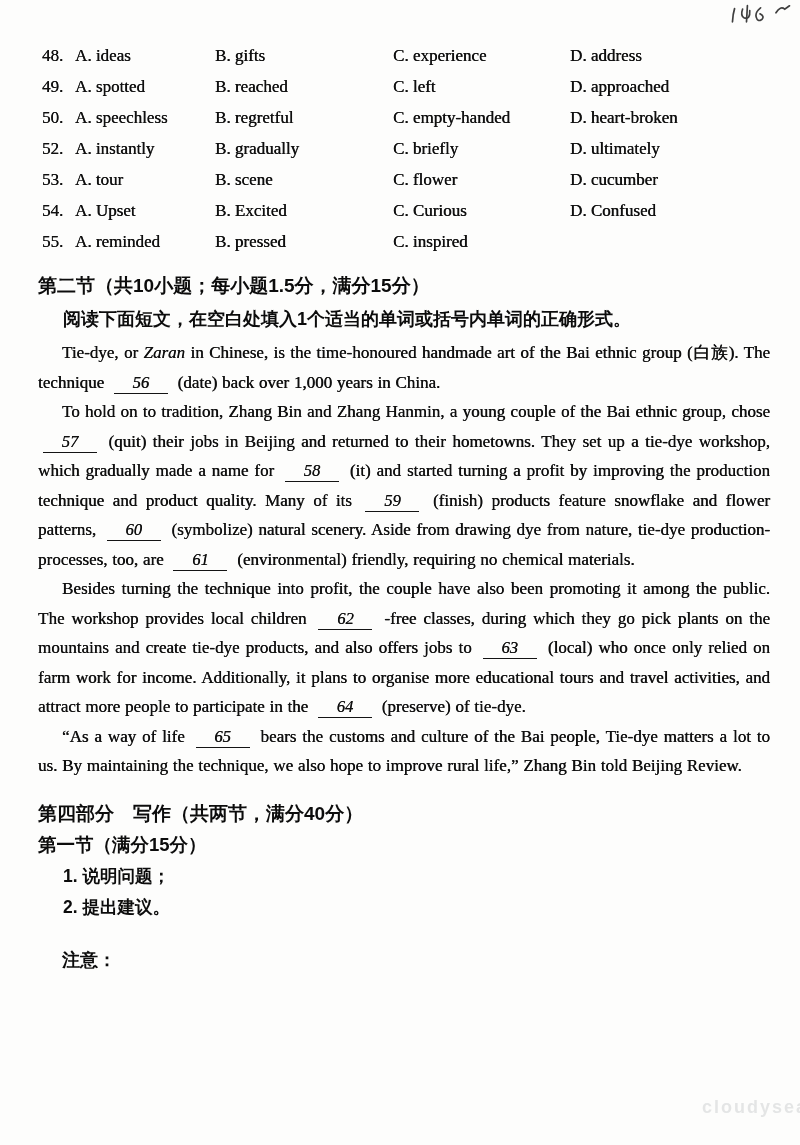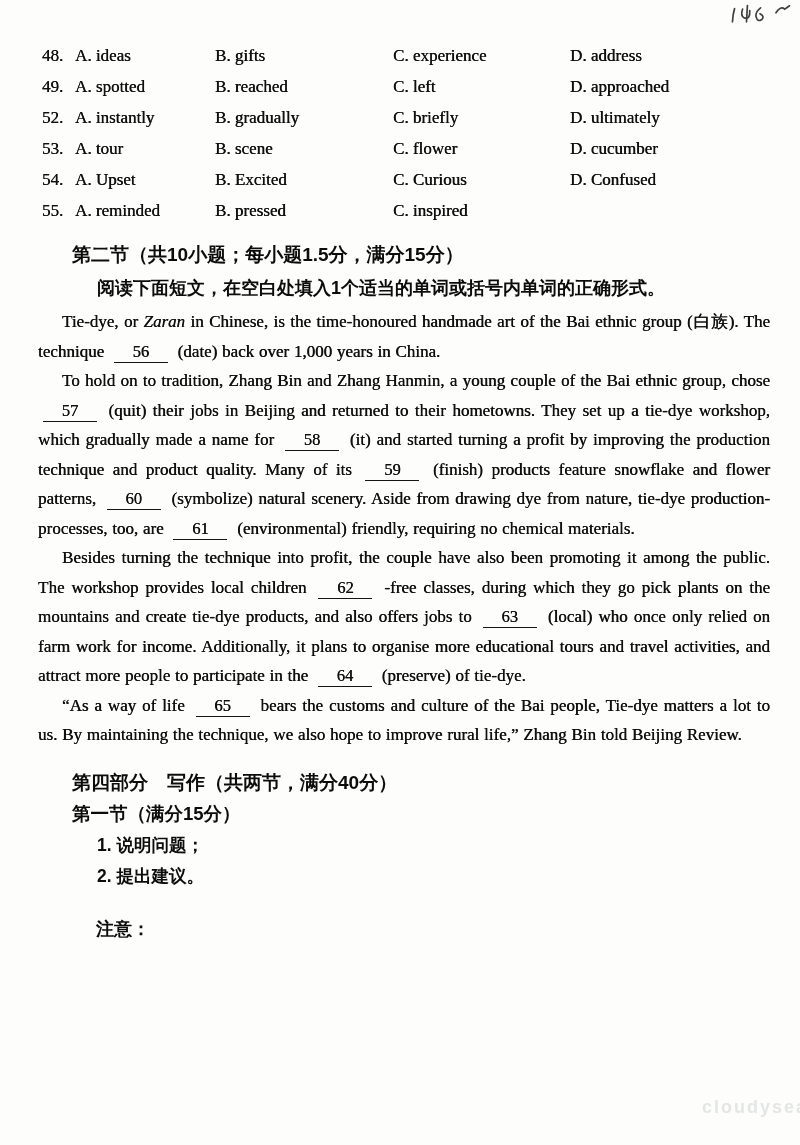--- a/index.html
+++ b/index.html
@@ -12,36 +12,36 @@
   
   .ink { text-shadow:0.35px 0 0 currentColor; }
 
   
   .mc-table { margin-top:40px; margin-left:4px; }
   .mc-row { display:grid; grid-template-columns:33px 140px 178px 177px 1fr;
             height:31px; align-items:center; font-size:17px; }
   .mc-num, .mc-opt { white-space:nowrap; }
 
   
-  .cn { font-family:"Liberation Sans","DejaVu Sans",sans-serif; font-weight:700; color:#0c0c0c;margin-left:34px; }
+  .cn { font-family:"Liberation Sans","DejaVu Sans",sans-serif; font-weight:700; color:#0c0c0c; }
   .sec2-heading   { margin-top:16px; font-size:19px; line-height:26px; }
   .sec2-instr     { margin-top:6px;  font-size:18px; line-height:28px; text-indent:25px; }
   .part4-heading  { margin-top:18px; font-size:19px; line-height:30px; }
   .part4-sub      { font-size:18.5px; line-height:32px; }
   .prompt         { font-size:18px; line-height:31px; text-indent:25px; text-align:justify; }
   .prompt-item    { font-size:17.5px; line-height:31px; padding-left:25px; }
   .note           { margin-top:22px; font-size:18px; line-height:30px; padding-left:24px; }
 
   
   .par { font-size:17px; line-height:29.5px; text-align:justify; text-indent:24px;
          word-spacing:0.5px; margin-top:0; }
   .par.first { margin-top:5px; }
   .blank { display:inline-block; min-width:54px; padding:0 3px; margin:0 5px;
            text-align:center; border-bottom:1.6px solid #141414;
-           line-height:20px; text-indent:0; font-size:16.5px; }
+           line-height:20px; text-indent:0; font-size:16.5px;font-style:italic; }
   i { font-style:italic; }
 
   
   .pen-mark { position:absolute; top:2px; left:722px; transform:rotate(-4deg); }
 
   
   .watermark { position:absolute; top:1097px; right:-8px; font-family:"Liberation Sans",sans-serif;
                font-size:18px; letter-spacing:2px; color:#c6c9cb; opacity:0.45;
                filter:blur(0.7px); font-weight:700; }
 </style>
@@ -71,20 +71,27 @@
       </div>
 
       <div class="mc-row">
         <span class="mc-num">49.</span>
         <span class="mc-opt">A. spotted</span>
         <span class="mc-opt">B. reached</span>
         <span class="mc-opt">C. left</span>
         <span class="mc-opt">D. approached</span>
       </div>
 
+      <div class="mc-row">
+        <span class="mc-num">50.</span>
+        <span class="mc-opt">A. speechless</span>
+        <span class="mc-opt">B. regretful</span>
+        <span class="mc-opt">C. empty-handed</span>
+        <span class="mc-opt">D. heart-broken</span>
+      </div>
 
 
       <div class="mc-row">
         <span class="mc-num">52.</span>
         <span class="mc-opt">A. instantly</span>
         <span class="mc-opt">B. gradually</span>
         <span class="mc-opt">C. briefly</span>
         <span class="mc-opt">D. ultimately</span>
       </div>
 

